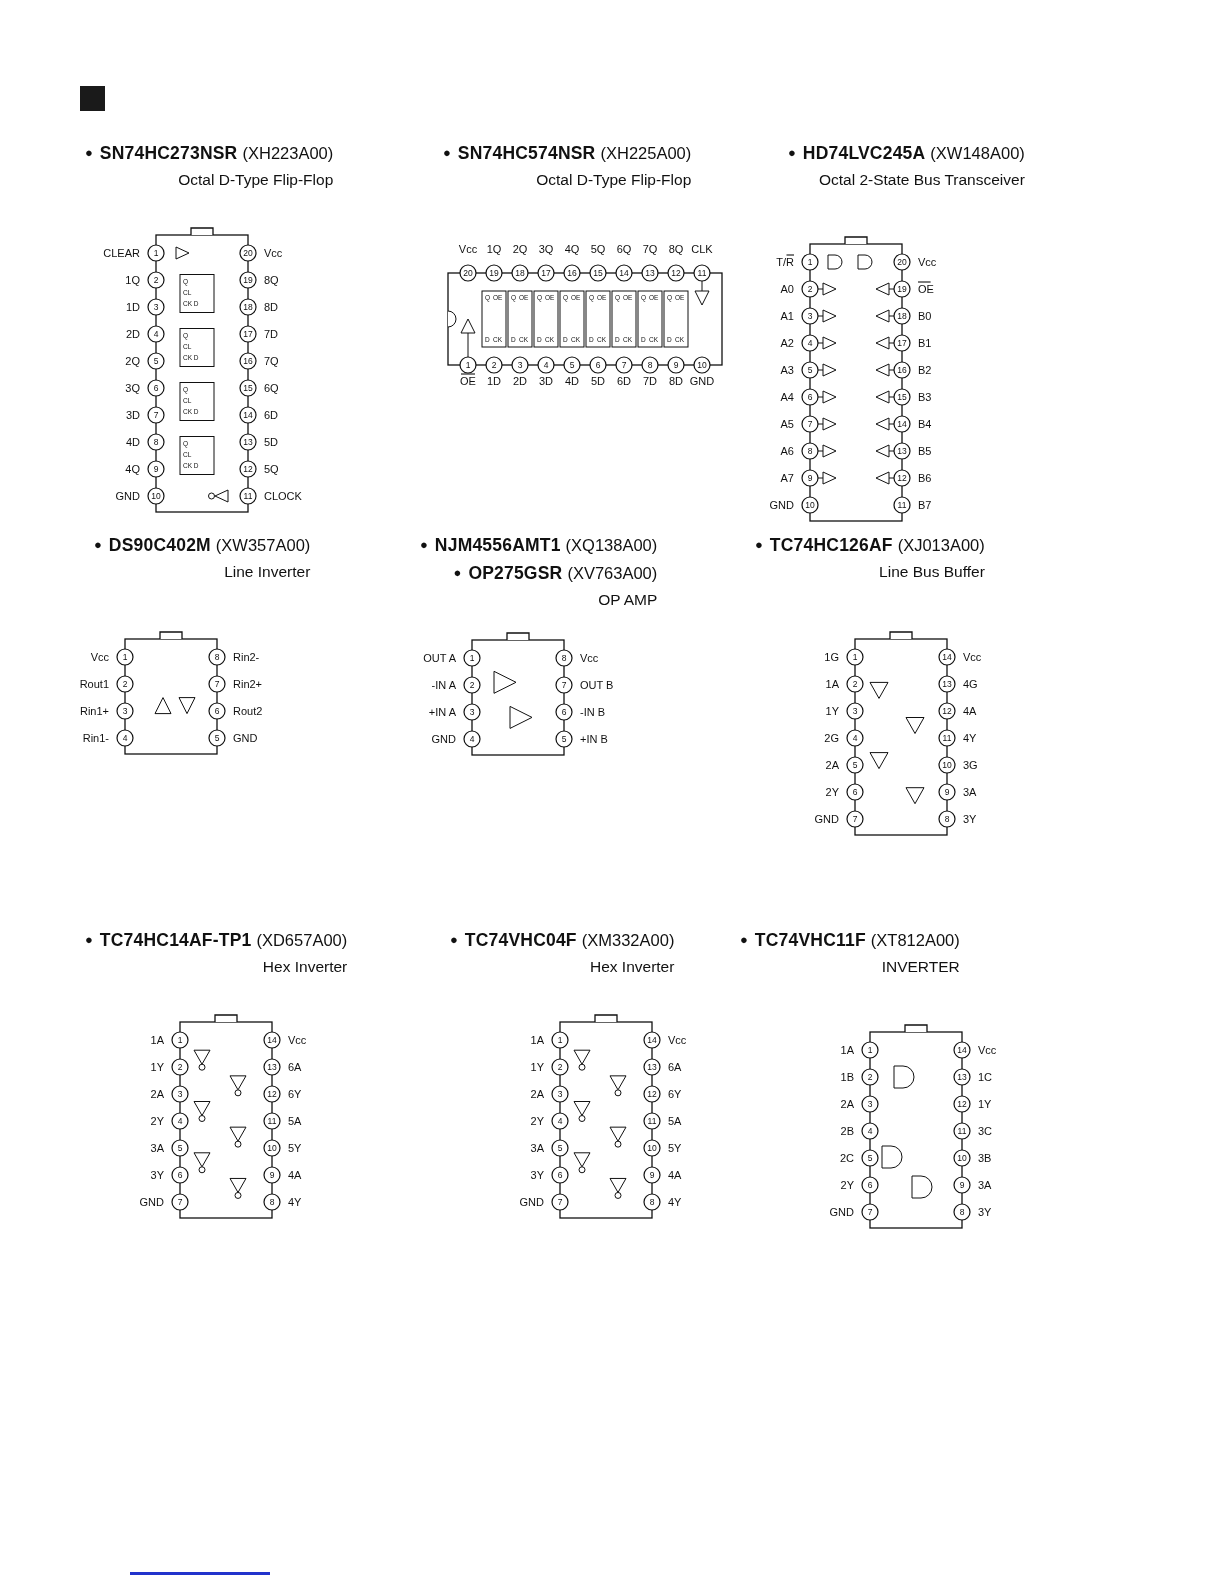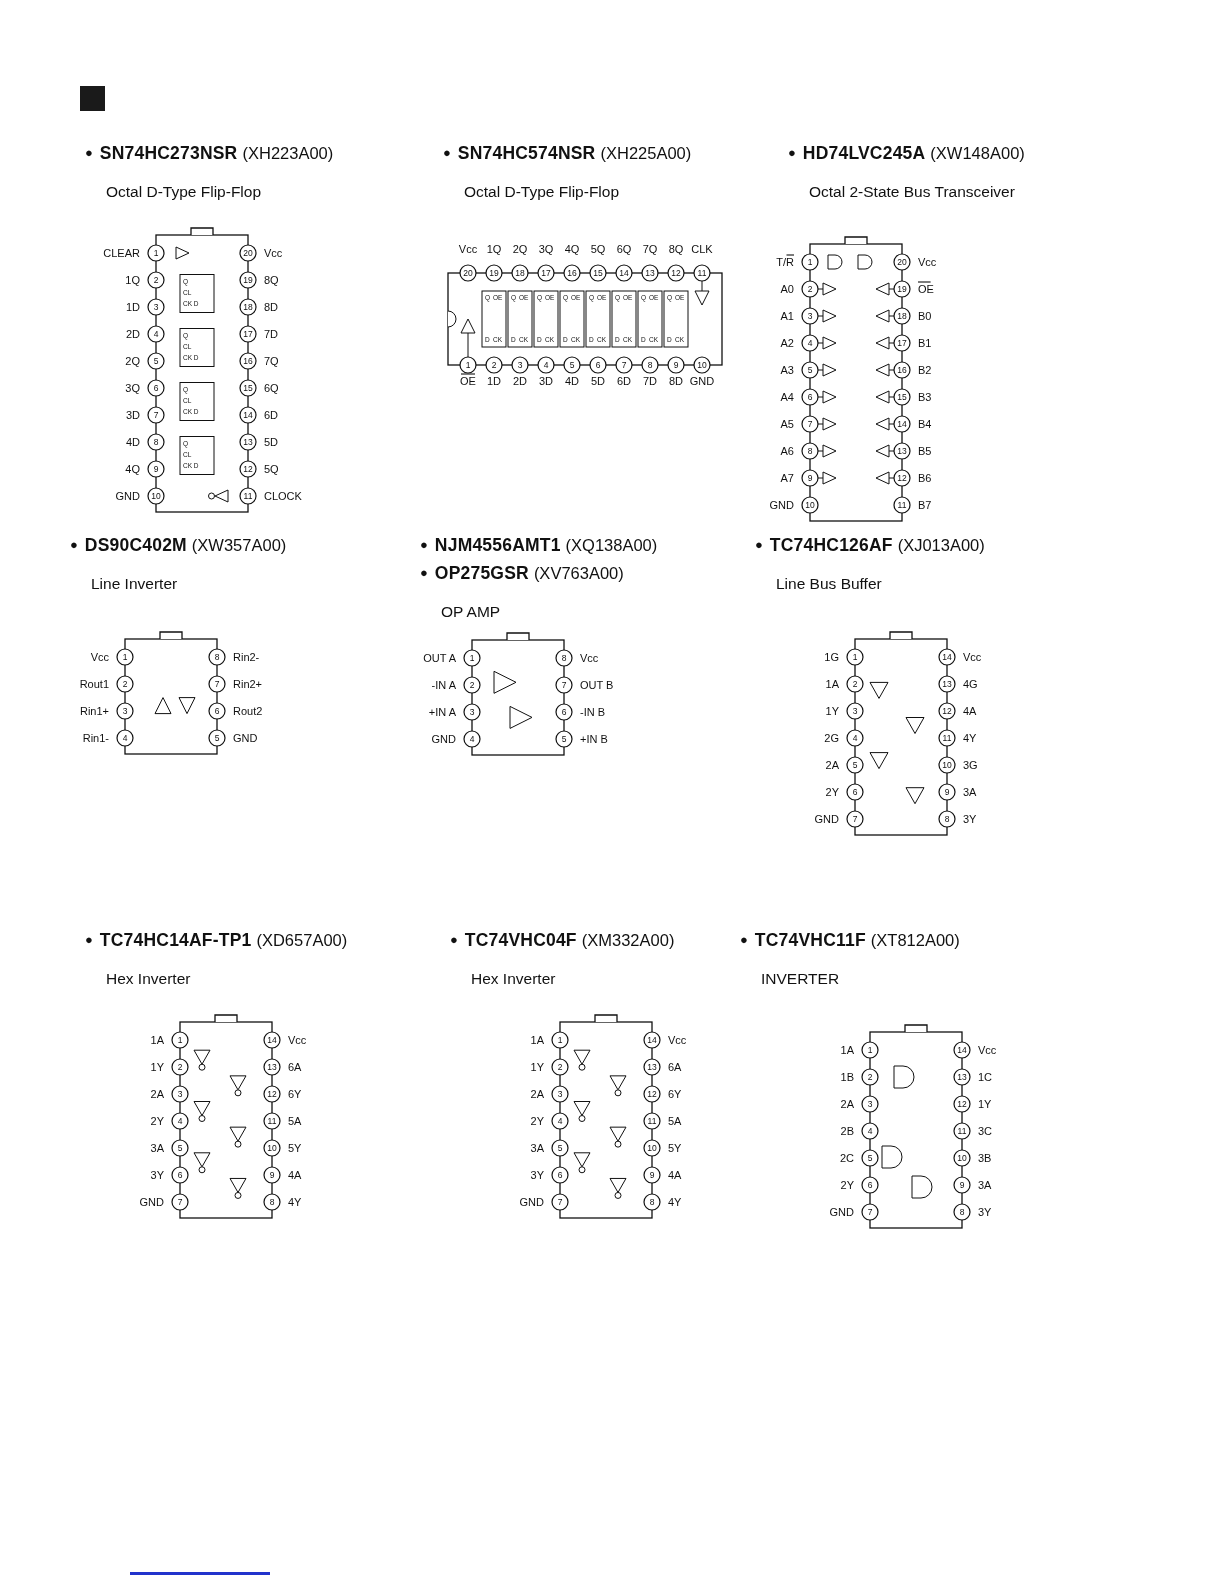--- a/index.html
+++ b/index.html
@@ -1,26 +1,26 @@
 <!DOCTYPE html>
 <html><head>
 <meta charset="utf-8">
 <style>
   html,body{margin:0;padding:0;}
   body{
     width:1224px;height:1584px;position:relative;background:#ffffff;
     font-family:"Liberation Sans",sans-serif;color:#111;overflow:hidden;
   }
   .corner-mark{position:absolute;left:80px;top:86px;width:25px;height:25px;background:#1a1a1a;}
-  .entry-header{position:absolute;white-space:nowrap;}
+  .entry-header{position:absolute;white-space:nowrap;text-align:right;}
   .hline{line-height:27px;}
   .bullet{font-size:13px;margin-right:7px;position:relative;top:-2px;}
   .part{font-weight:bold;font-size:17.5px;letter-spacing:0.2px;}
   .code{font-size:16.5px;margin-left:5px;}
-  .desc{font-size:15.5px;margin-left:21px;margin-top:15px;}
+  .desc{font-size:15.5px;margin-left:21px;margin-top:3px;}
   .diagram{position:absolute;}
   svg text{font-family:"Liberation Sans",sans-serif;fill:#111;}
   .footer-line{position:absolute;left:130px;top:1572px;width:140px;height:3px;}
 </style>
 </head>
 <body>
 
 <div class="corner-mark"></div>
 <div id="content">
     <div class="entry-header" style="left:85px;top:140px">
@@ -440,21 +440,21 @@
           <circle cx="172" cy="244" r="8" fill="#fff" stroke="#111" stroke-width="1.2"></circle>
           <text x="172" y="247" font-size="8.5" text-anchor="middle">12</text>
         </g>
         <text x="188" y="248" font-size="11" text-anchor="start">B6</text>
         <g>
           <circle cx="172" cy="271" r="8" fill="#fff" stroke="#111" stroke-width="1.2"></circle>
           <text x="172" y="274" font-size="8.5" text-anchor="middle">11</text>
         </g>
         <text x="188" y="275" font-size="11" text-anchor="start">B7</text>
       </svg></div>
-    <div class="entry-header" style="left:70px;top:532px">
+    <div class="entry-header" style="left:94px;top:532px">
       <div class="hline"><span class="bullet">●</span><span class="part">DS90C402M</span><span class="code">(XW357A00)</span></div>
       <div class="desc">Line Inverter</div>
     </div>
     <div class="diagram" style="left:45px;top:629px"><svg width="252" height="135">
         <rect x="80" y="10" width="92" height="115" fill="#fff" stroke="#111" stroke-width="1.3"></rect>
         <path d="M 115 10 v -7 h 22 v 7" fill="#fff" stroke="#111" stroke-width="1.3"></path>
         <polygon points="110,84.6 126,84.6 118,68.6" fill="#fff" stroke="#111"></polygon>
         <polygon points="134,68.6 150,68.6 142,84.6" fill="#fff" stroke="#111"></polygon>
         <g>
           <circle cx="80" cy="28" r="8" fill="#fff" stroke="#111" stroke-width="1.2"></circle>

